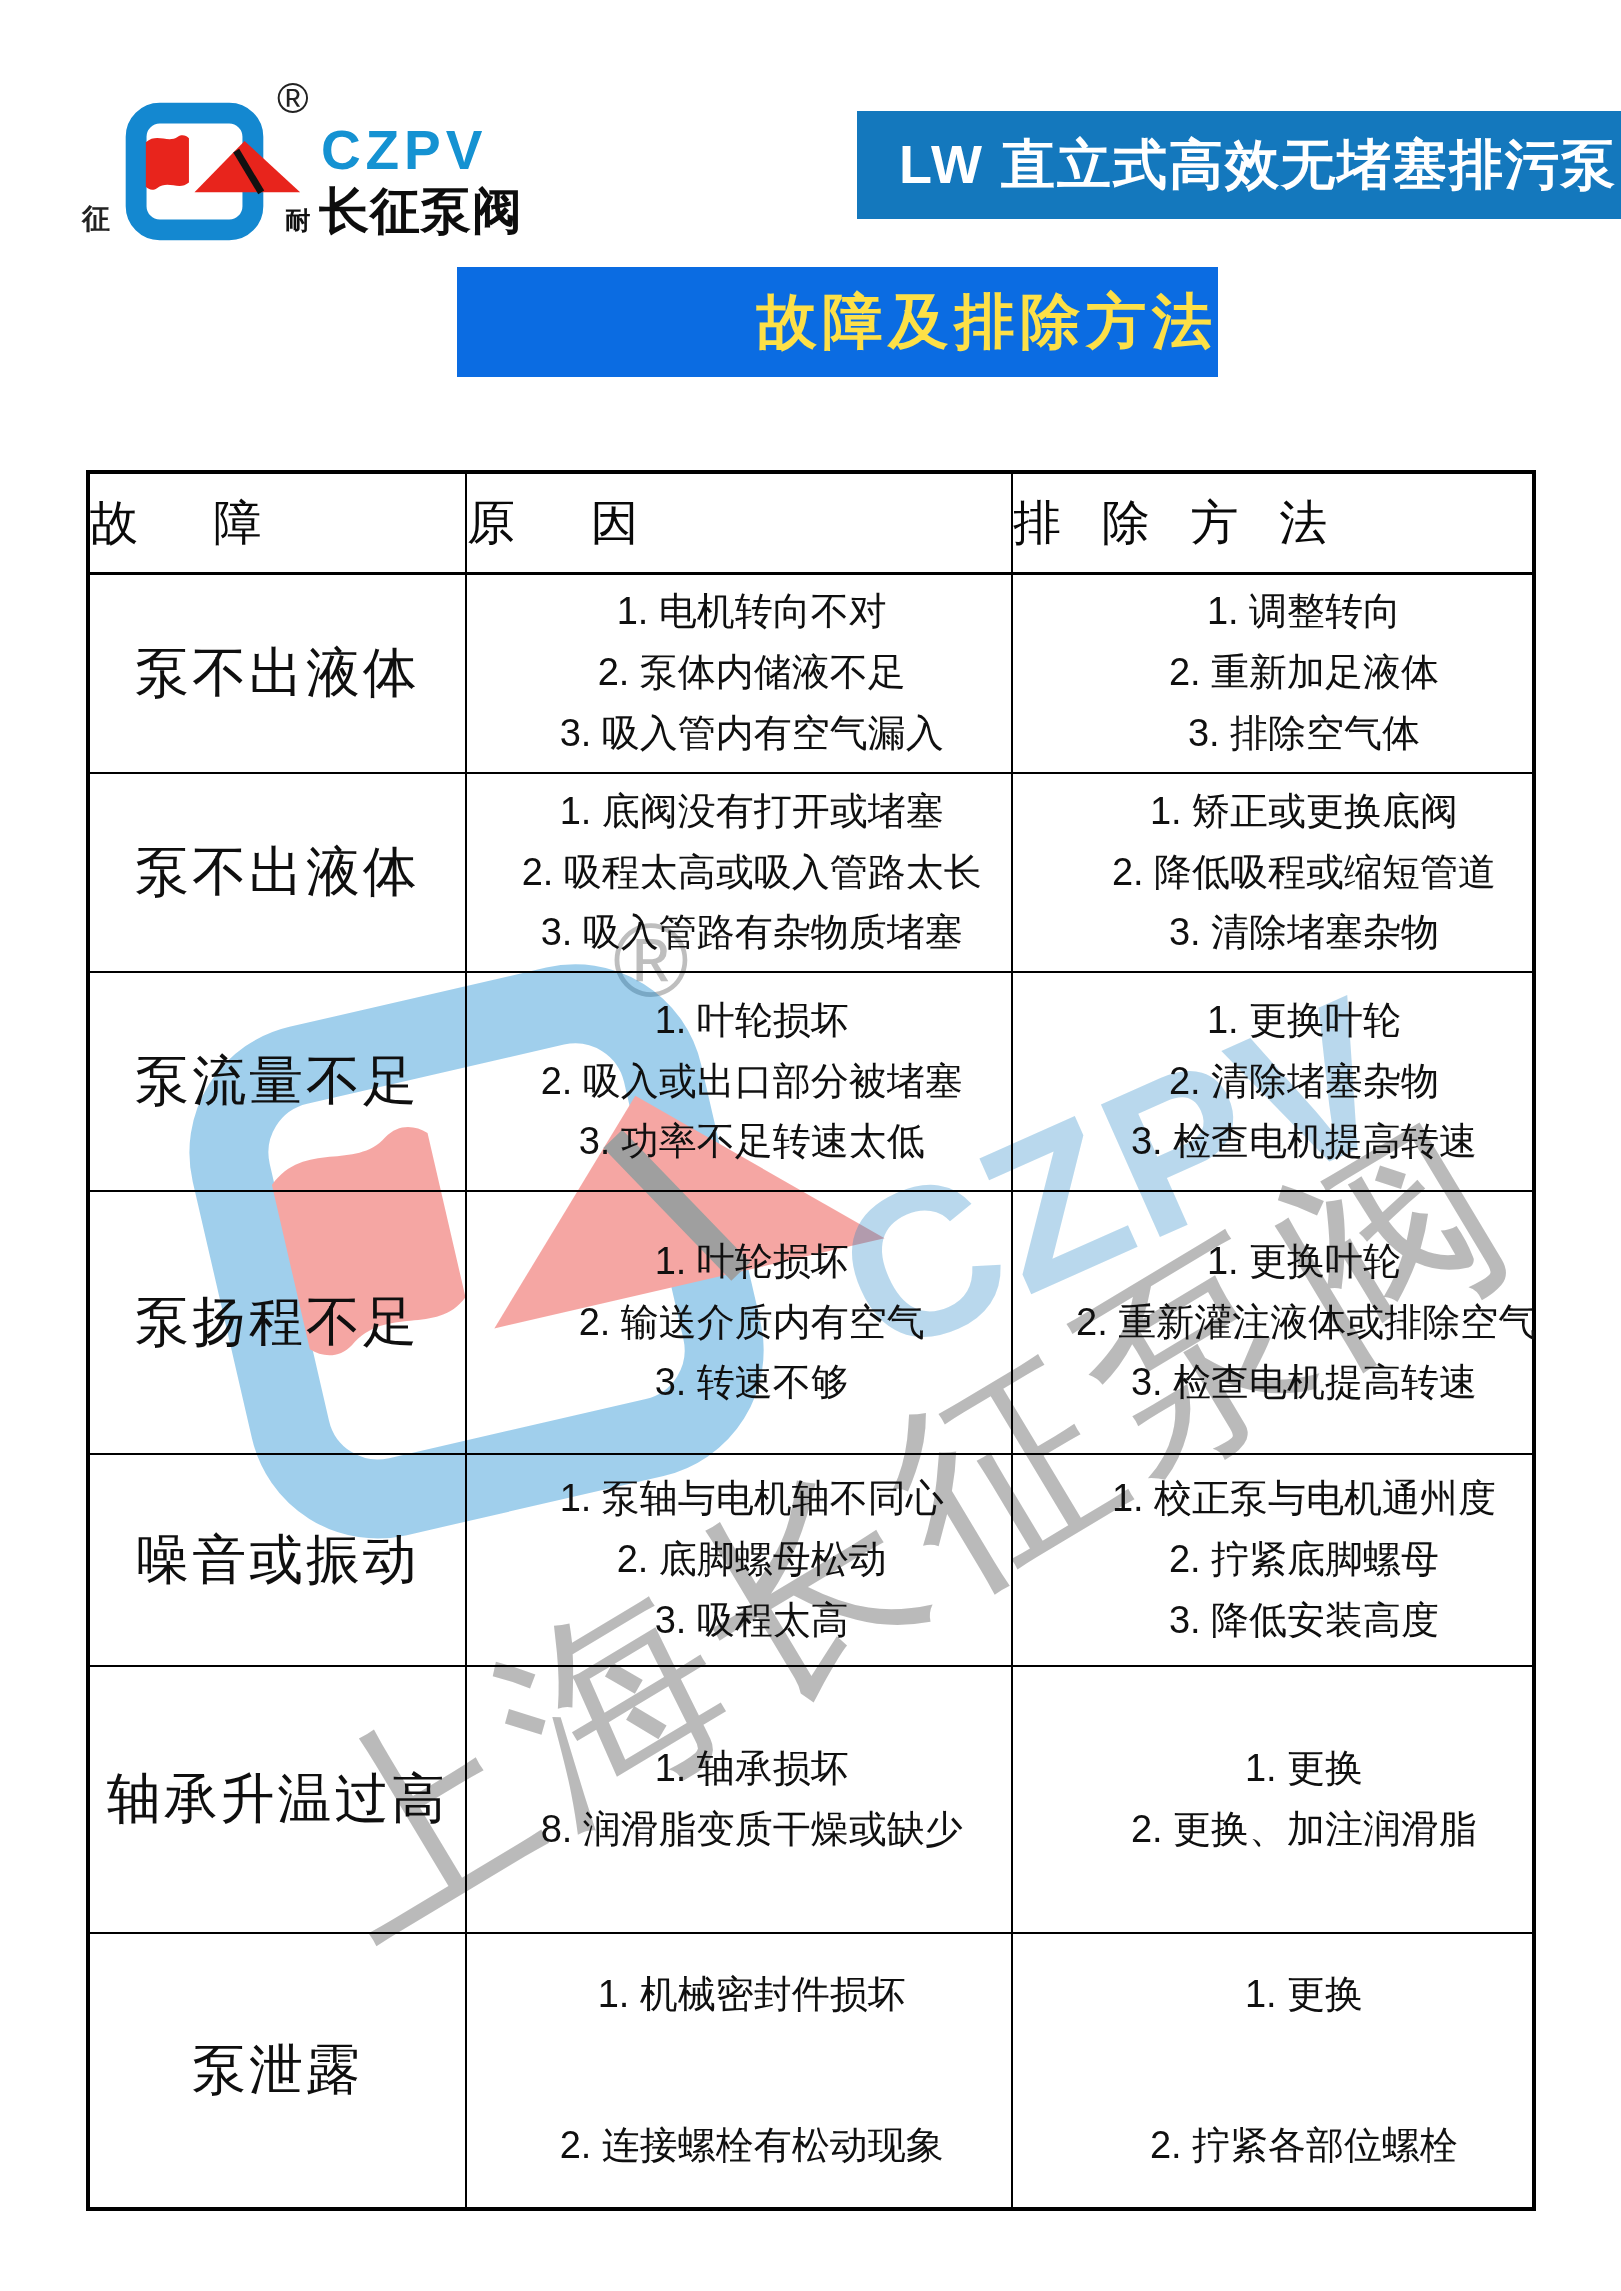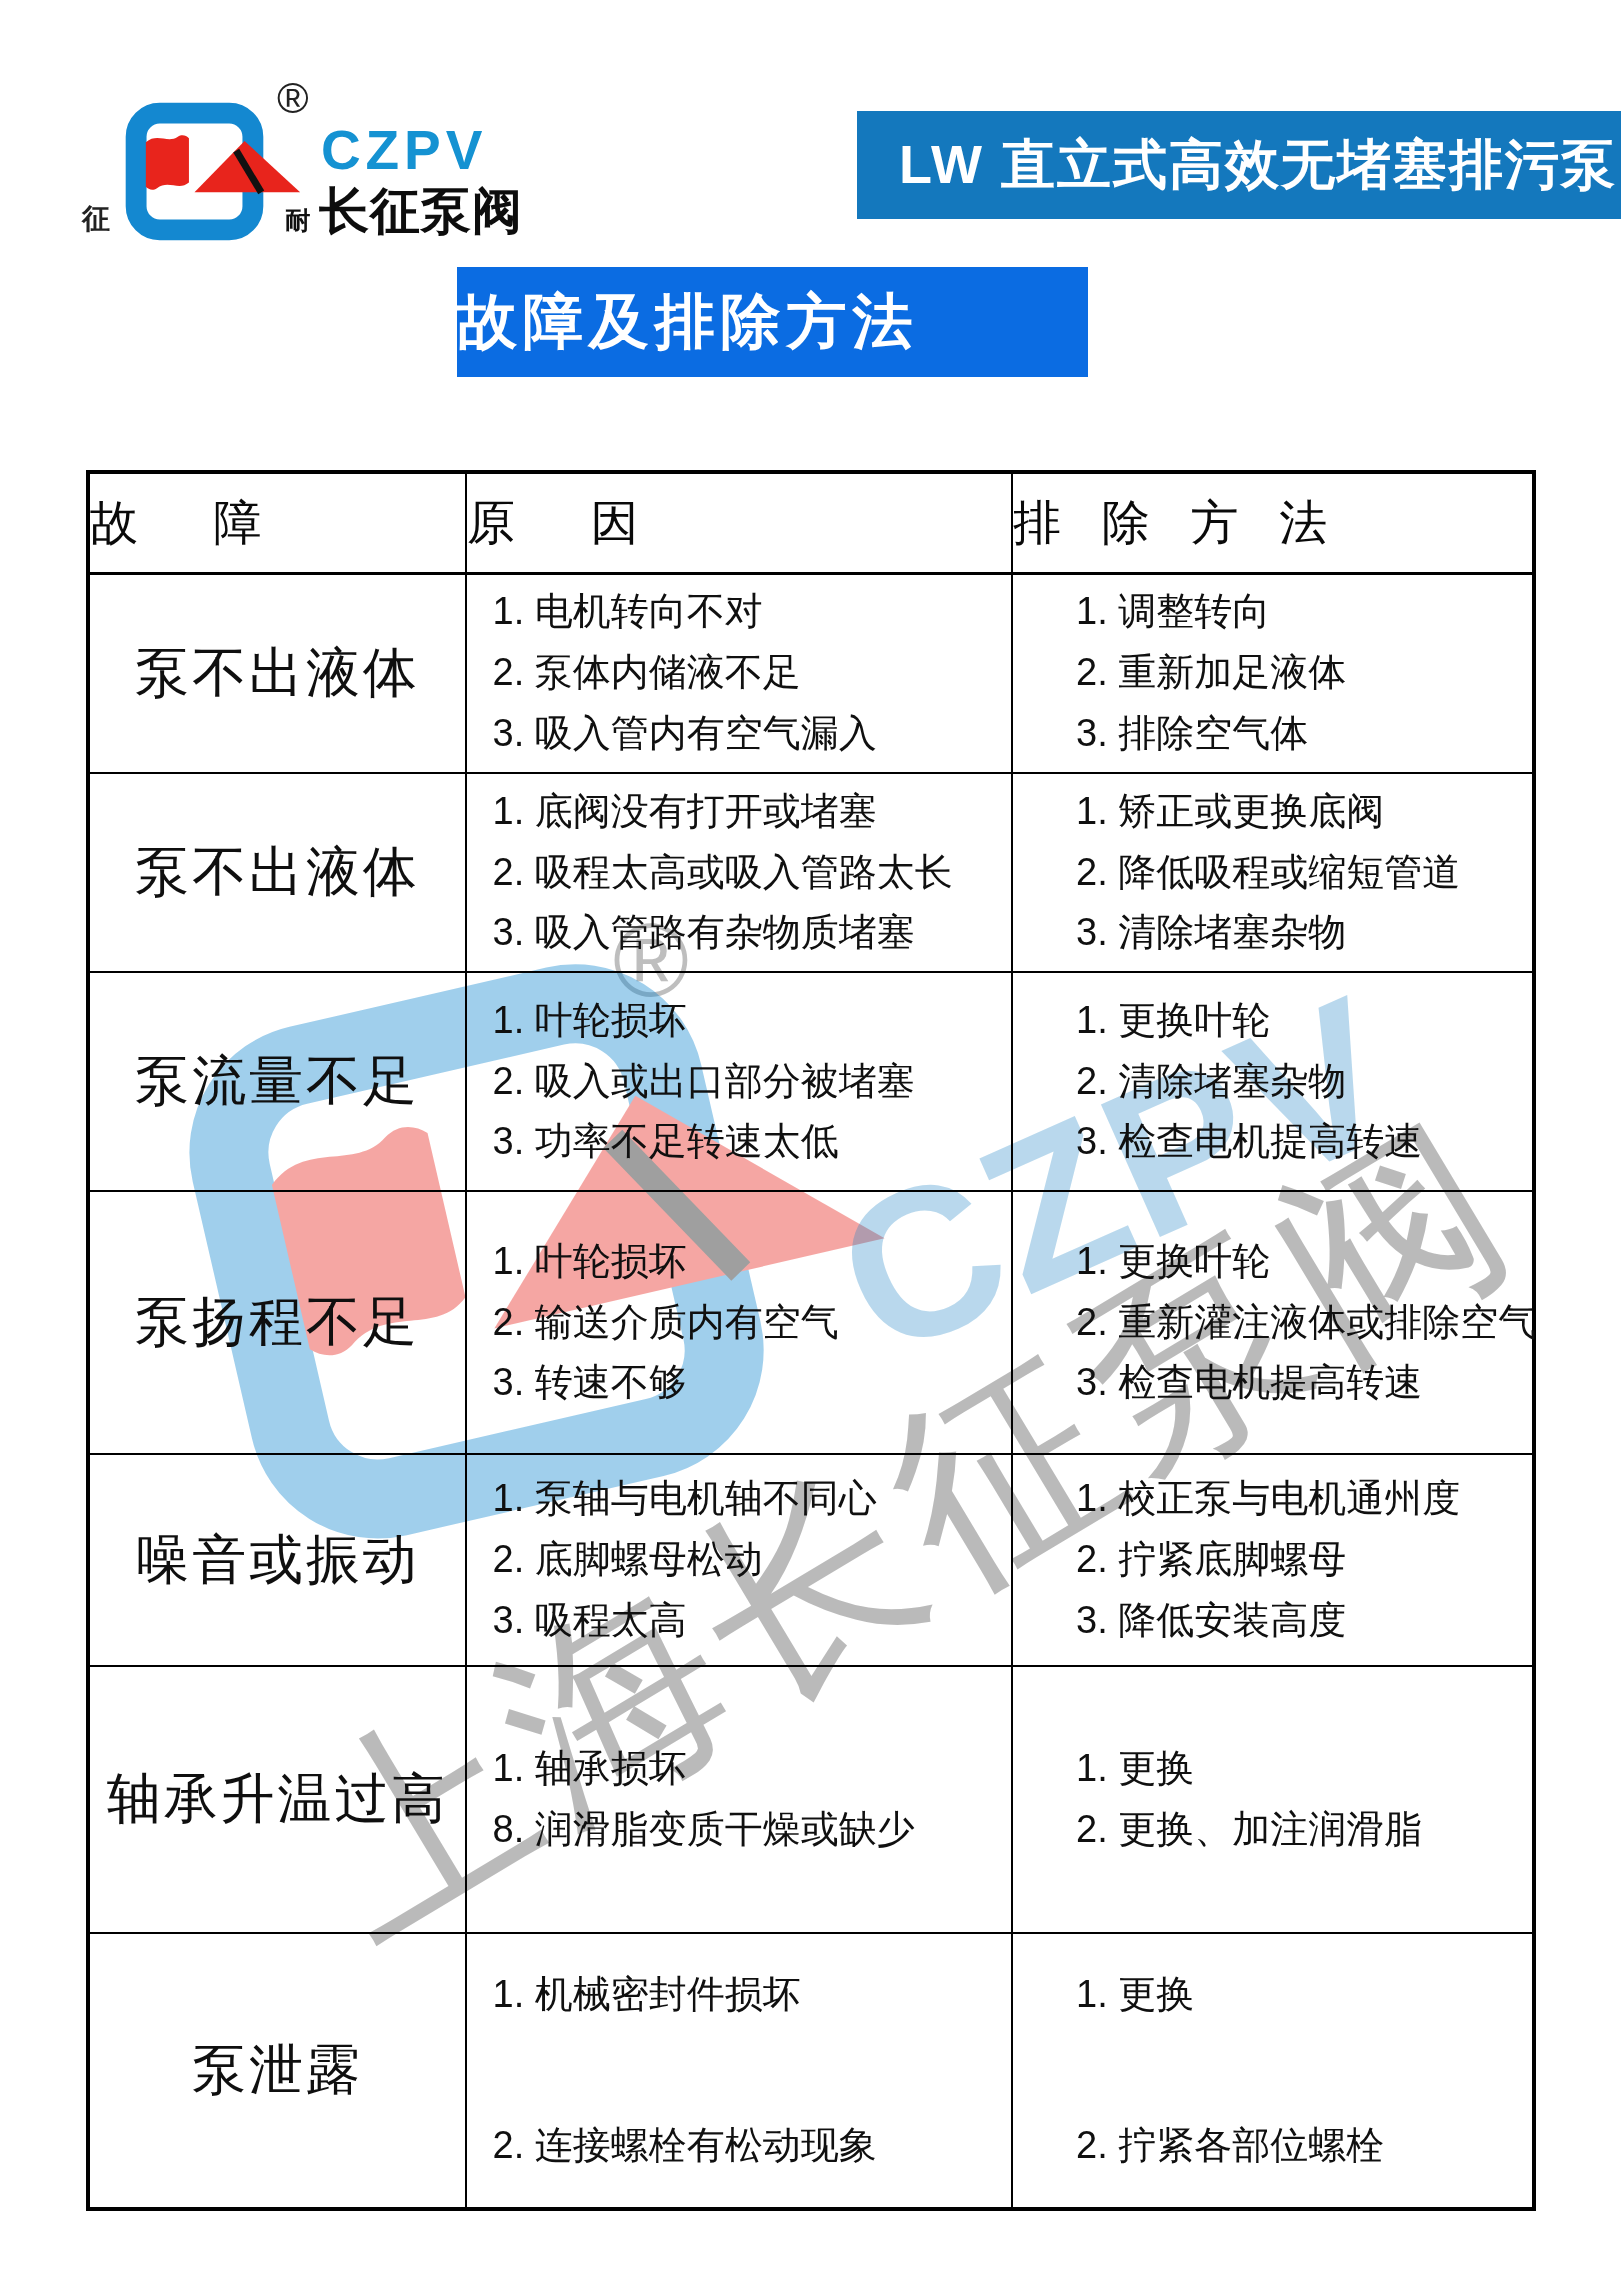--- a/index.html
+++ b/index.html
@@ -18,23 +18,23 @@
   .logo-char-left{position:absolute;left:82px;top:200px;font-size:28px;color:#222;font-weight:700;}
   .logo-char-right{position:absolute;left:285px;top:203px;font-size:25.5px;color:#111;font-weight:700;}
   .wordmark-en{position:absolute;left:321px;top:118px;font-size:55px;font-weight:900;color:#1592d2;letter-spacing:4.9px;}
   .wordmark-cn{position:absolute;left:319px;top:178px;font-size:50px;font-weight:900;color:#0d0d0d;letter-spacing:1px;}
   .product-banner{
     position:absolute;left:819px;top:111px;width:802px;height:108px;
     background:#1478bd;display:flex;align-items:center;justify-content:center;
     color:#fff;font-size:54px;font-weight:700;letter-spacing:2px;margin-left:38px;
   }
   .section-banner{
-    position:absolute;left:457px;top:267px;width:631px;height:110px;
-    background:#0b6ce2;display:flex;align-items:center;justify-content:flex-start;
-    color:#ffffff;font-size:60px;font-weight:700;letter-spacing:5.9px;
+    position:absolute;left:457px;top:267px;width:761px;height:110px;
+    background:#0b6ce2;display:flex;align-items:center;justify-content:flex-end;
+    color:#fde047;font-size:60px;font-weight:700;letter-spacing:5.9px;
   }
   
   .watermark{position:absolute;left:0;top:0;width:100%;height:100%;pointer-events:none;}
   .wm-logo{position:absolute;left:211px;top:970px;width:686px;height:527px;opacity:.40;transform:rotate(-13deg);}
   .wm-reg{position:absolute;left:613px;top:902px;font-size:103px;color:#8a8a8a;opacity:.55;}
   .wm-en{
     position:absolute;left:794px;top:1000px;width:647px;height:353px;
     display:flex;align-items:center;justify-content:center;
     transform:rotate(-24deg);
     font-size:211px;font-weight:900;color:#1b82c4;opacity:.30;letter-spacing:3.9px;
@@ -45,21 +45,21 @@
     transform:rotate(-31deg);
     font-size:214px;font-weight:500;color:#555;opacity:.40;letter-spacing:11.8px;white-space:nowrap;
   }
   
   table.fault-table{
     position:absolute;left:86px;top:470px;width:1447px;
     border-collapse:collapse;table-layout:fixed;
     border:4.9px solid #000;
     background:transparent;
   }
-  .fault-table th,.fault-table td{border:2.9px solid #000;padding:0;background:transparent;}
+  .fault-table th,.fault-table td{border:2.9px solid #000;padding:0;background:transparent;text-align:center;}
   .fault-table thead th{border-bottom:3.9px solid #000;}
   .fault-table thead tr{height:101px;}
   .fault-table tbody tr:nth-child(1){height:200px;}
   .fault-table tbody tr:nth-child(2){height:199px;}
   .fault-table tbody tr:nth-child(3){height:219px;}
   .fault-table tbody tr:nth-child(4){height:263px;}
   .fault-table tbody tr:nth-child(5){height:212px;}
   .fault-table tbody tr:nth-child(6){height:267px;}
   .fault-table tbody tr:nth-child(7){height:276px;}
   .fault-table th{font-size:48px;font-weight:500;letter-spacing:13.7px;text-align:left;color:#0a0a0a;}

